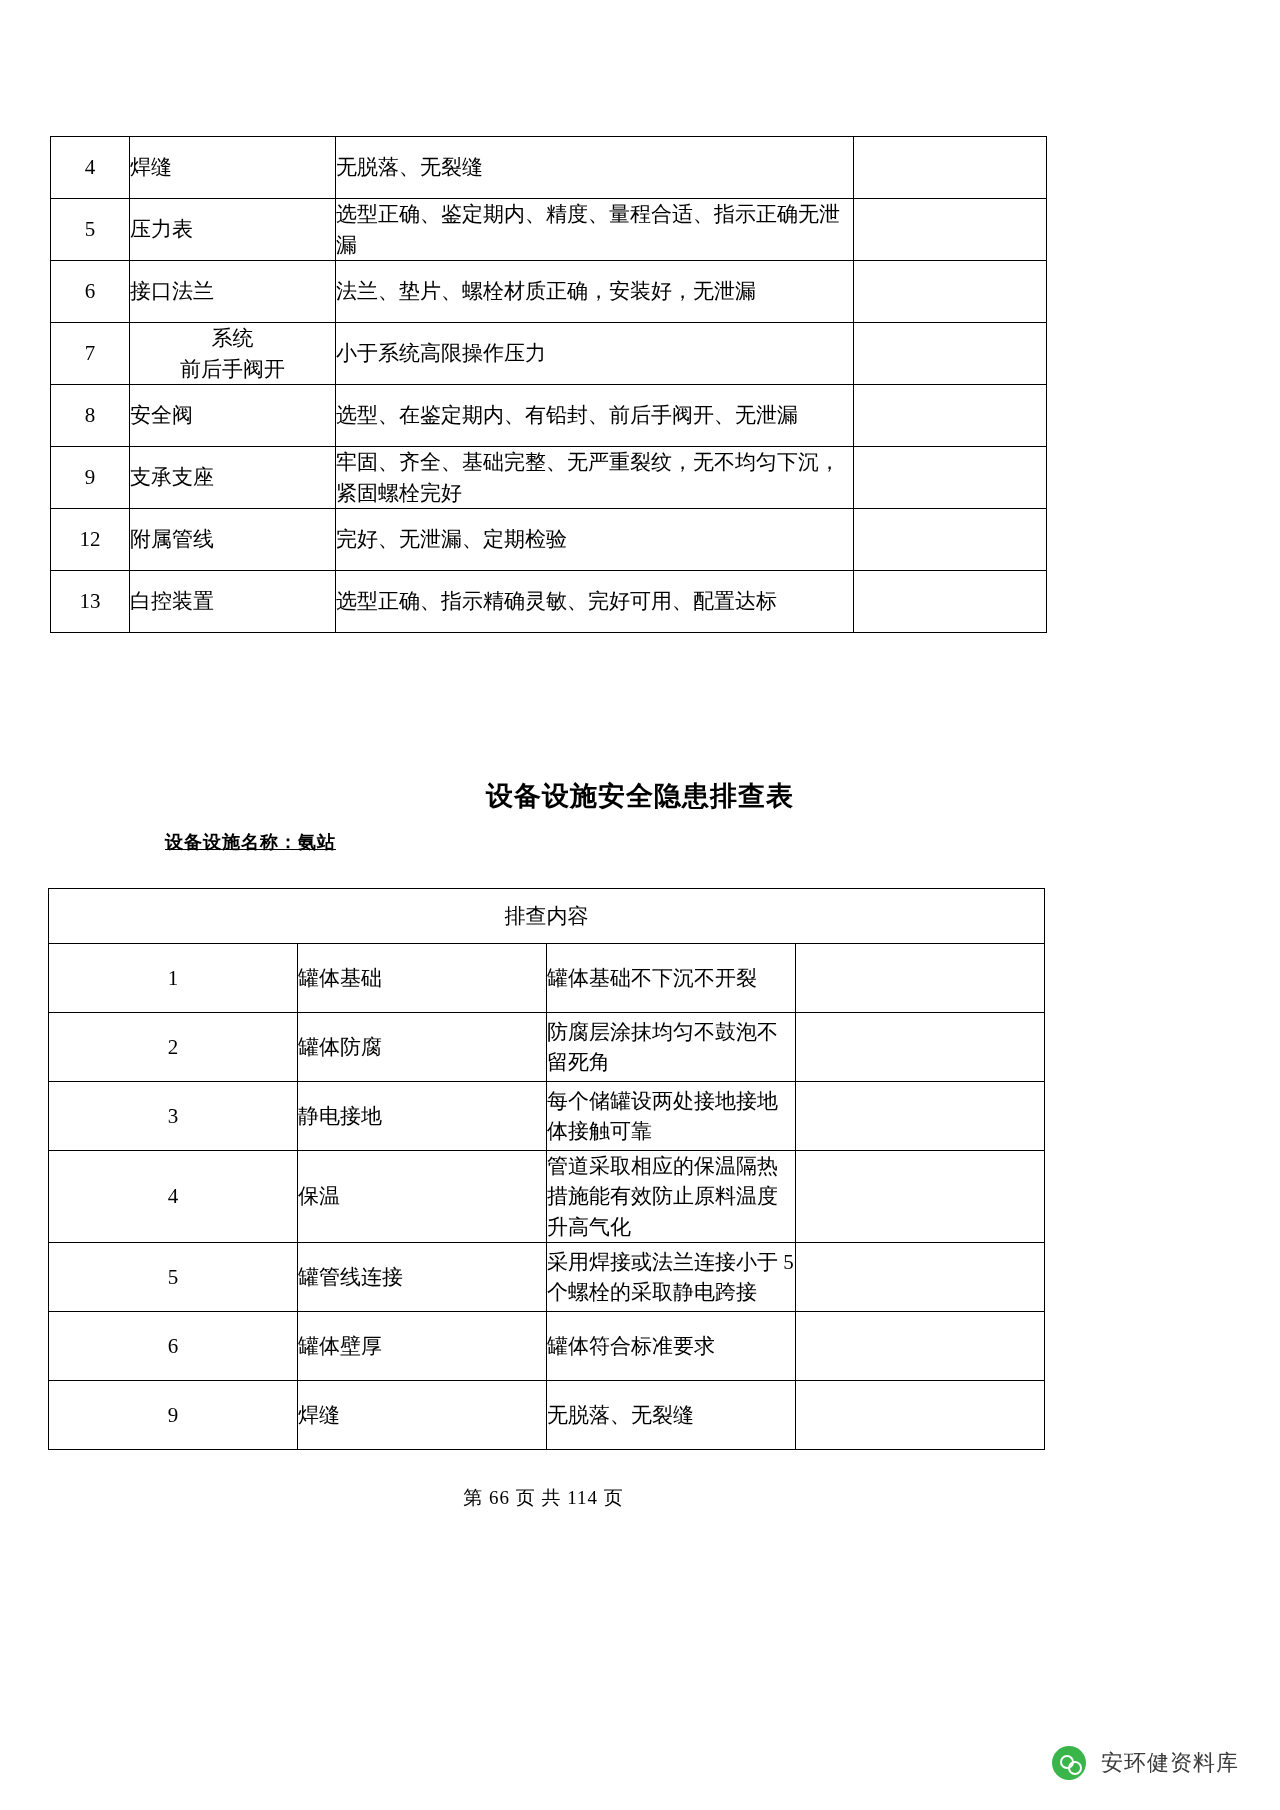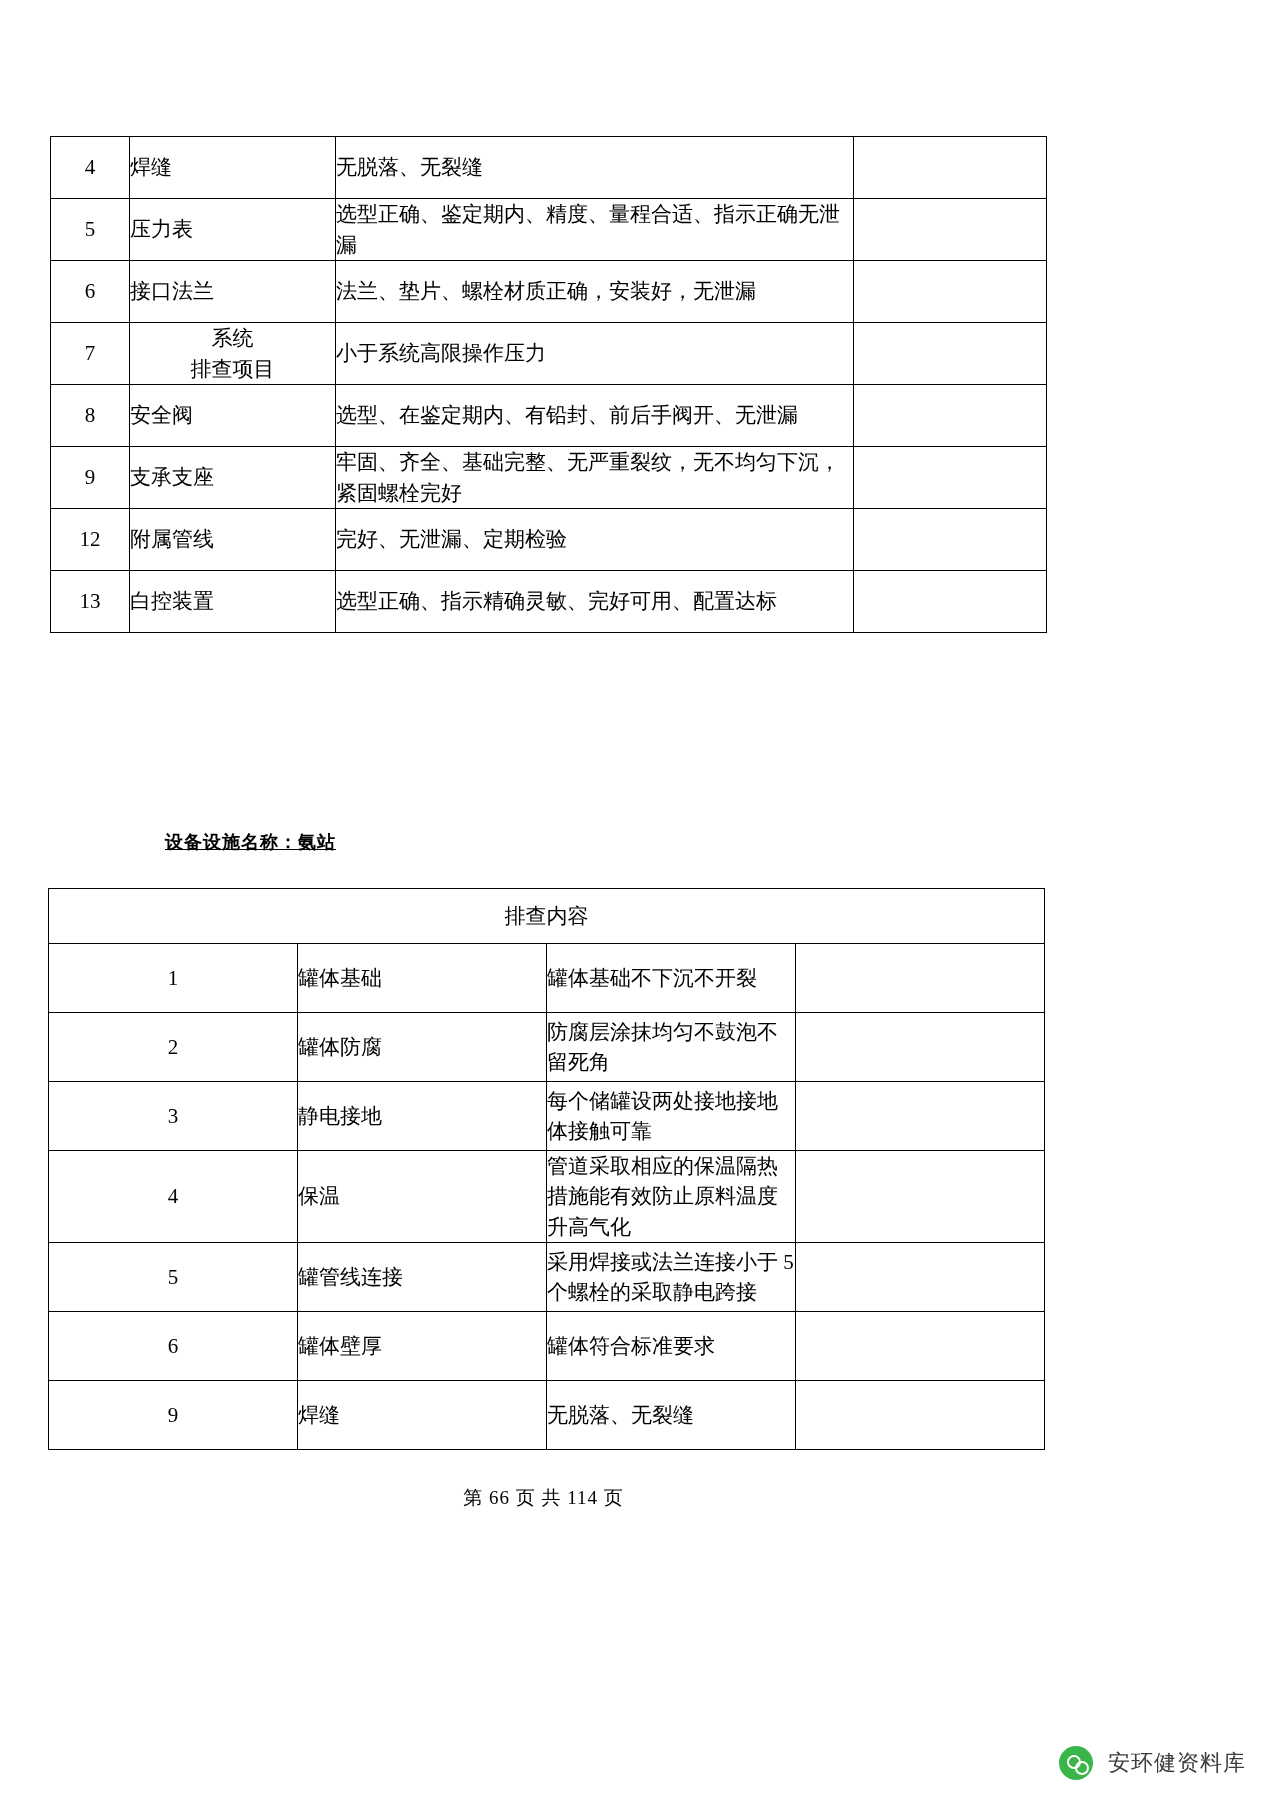--- a/index.html
+++ b/index.html
@@ -150,21 +150,21 @@
     left: 0;
     width: 1087px;
     text-align: center;
     font-size: 19px;
     letter-spacing: 1px;
   }
 
   
   #watermark {
     position: absolute;
-    right: 34px;
+    right: 41px;
     bottom: 30px;
     display: flex;
     align-items: center;
     gap: 15px;
   }
   #watermark .wm-logo {
     width: 34px;
     height: 34px;
     border-radius: 50%;
     background: #39b54a;
@@ -216,21 +216,21 @@
       <tr>
         <td class="c-no">6</td>
         <td class="c-item">接口法兰</td>
         <td class="c-basis">法兰、垫片、螺栓材质正确，安装好，无泄漏</td>
         <td class="c-result"></td>
       </tr>
       <tr>
         <td class="c-no">7</td>
         <td class="c-item two-line">
           <div>系统</div>
-          <div>排查项目</div>
+          <div>前后手阀开</div>
         </td>
         <td class="c-basis">小于系统高限操作压力</td>
         <td class="c-result"></td>
       </tr>
       <tr>
         <td class="c-no">8</td>
         <td class="c-item">安全阀</td>
         <td class="c-basis">选型、在鉴定期内、有铅封、前后手阀开、无泄漏</td>
         <td class="c-result"></td>
       </tr>
@@ -248,20 +248,21 @@
       </tr>
       <tr>
         <td class="c-no">13</td>
         <td class="c-item">白控装置</td>
         <td class="c-basis">选型正确、指示精确灵敏、完好可用、配置达标</td>
         <td class="c-result"></td>
       </tr>
     </tbody>
   </table>
 
+  <div id="doc-title">设备设施安全隐患排查表</div>
   <div id="facility-name">设备设施名称：氨站</div>
 
   <table class="doc-table" id="table-bottom">
     <tbody>
       <tr>
         <td class="hdr-content" colspan="4">排查内容</td>
       </tr>
 
       <tr class="row-tall">
         <td class="b-no">1</td>

